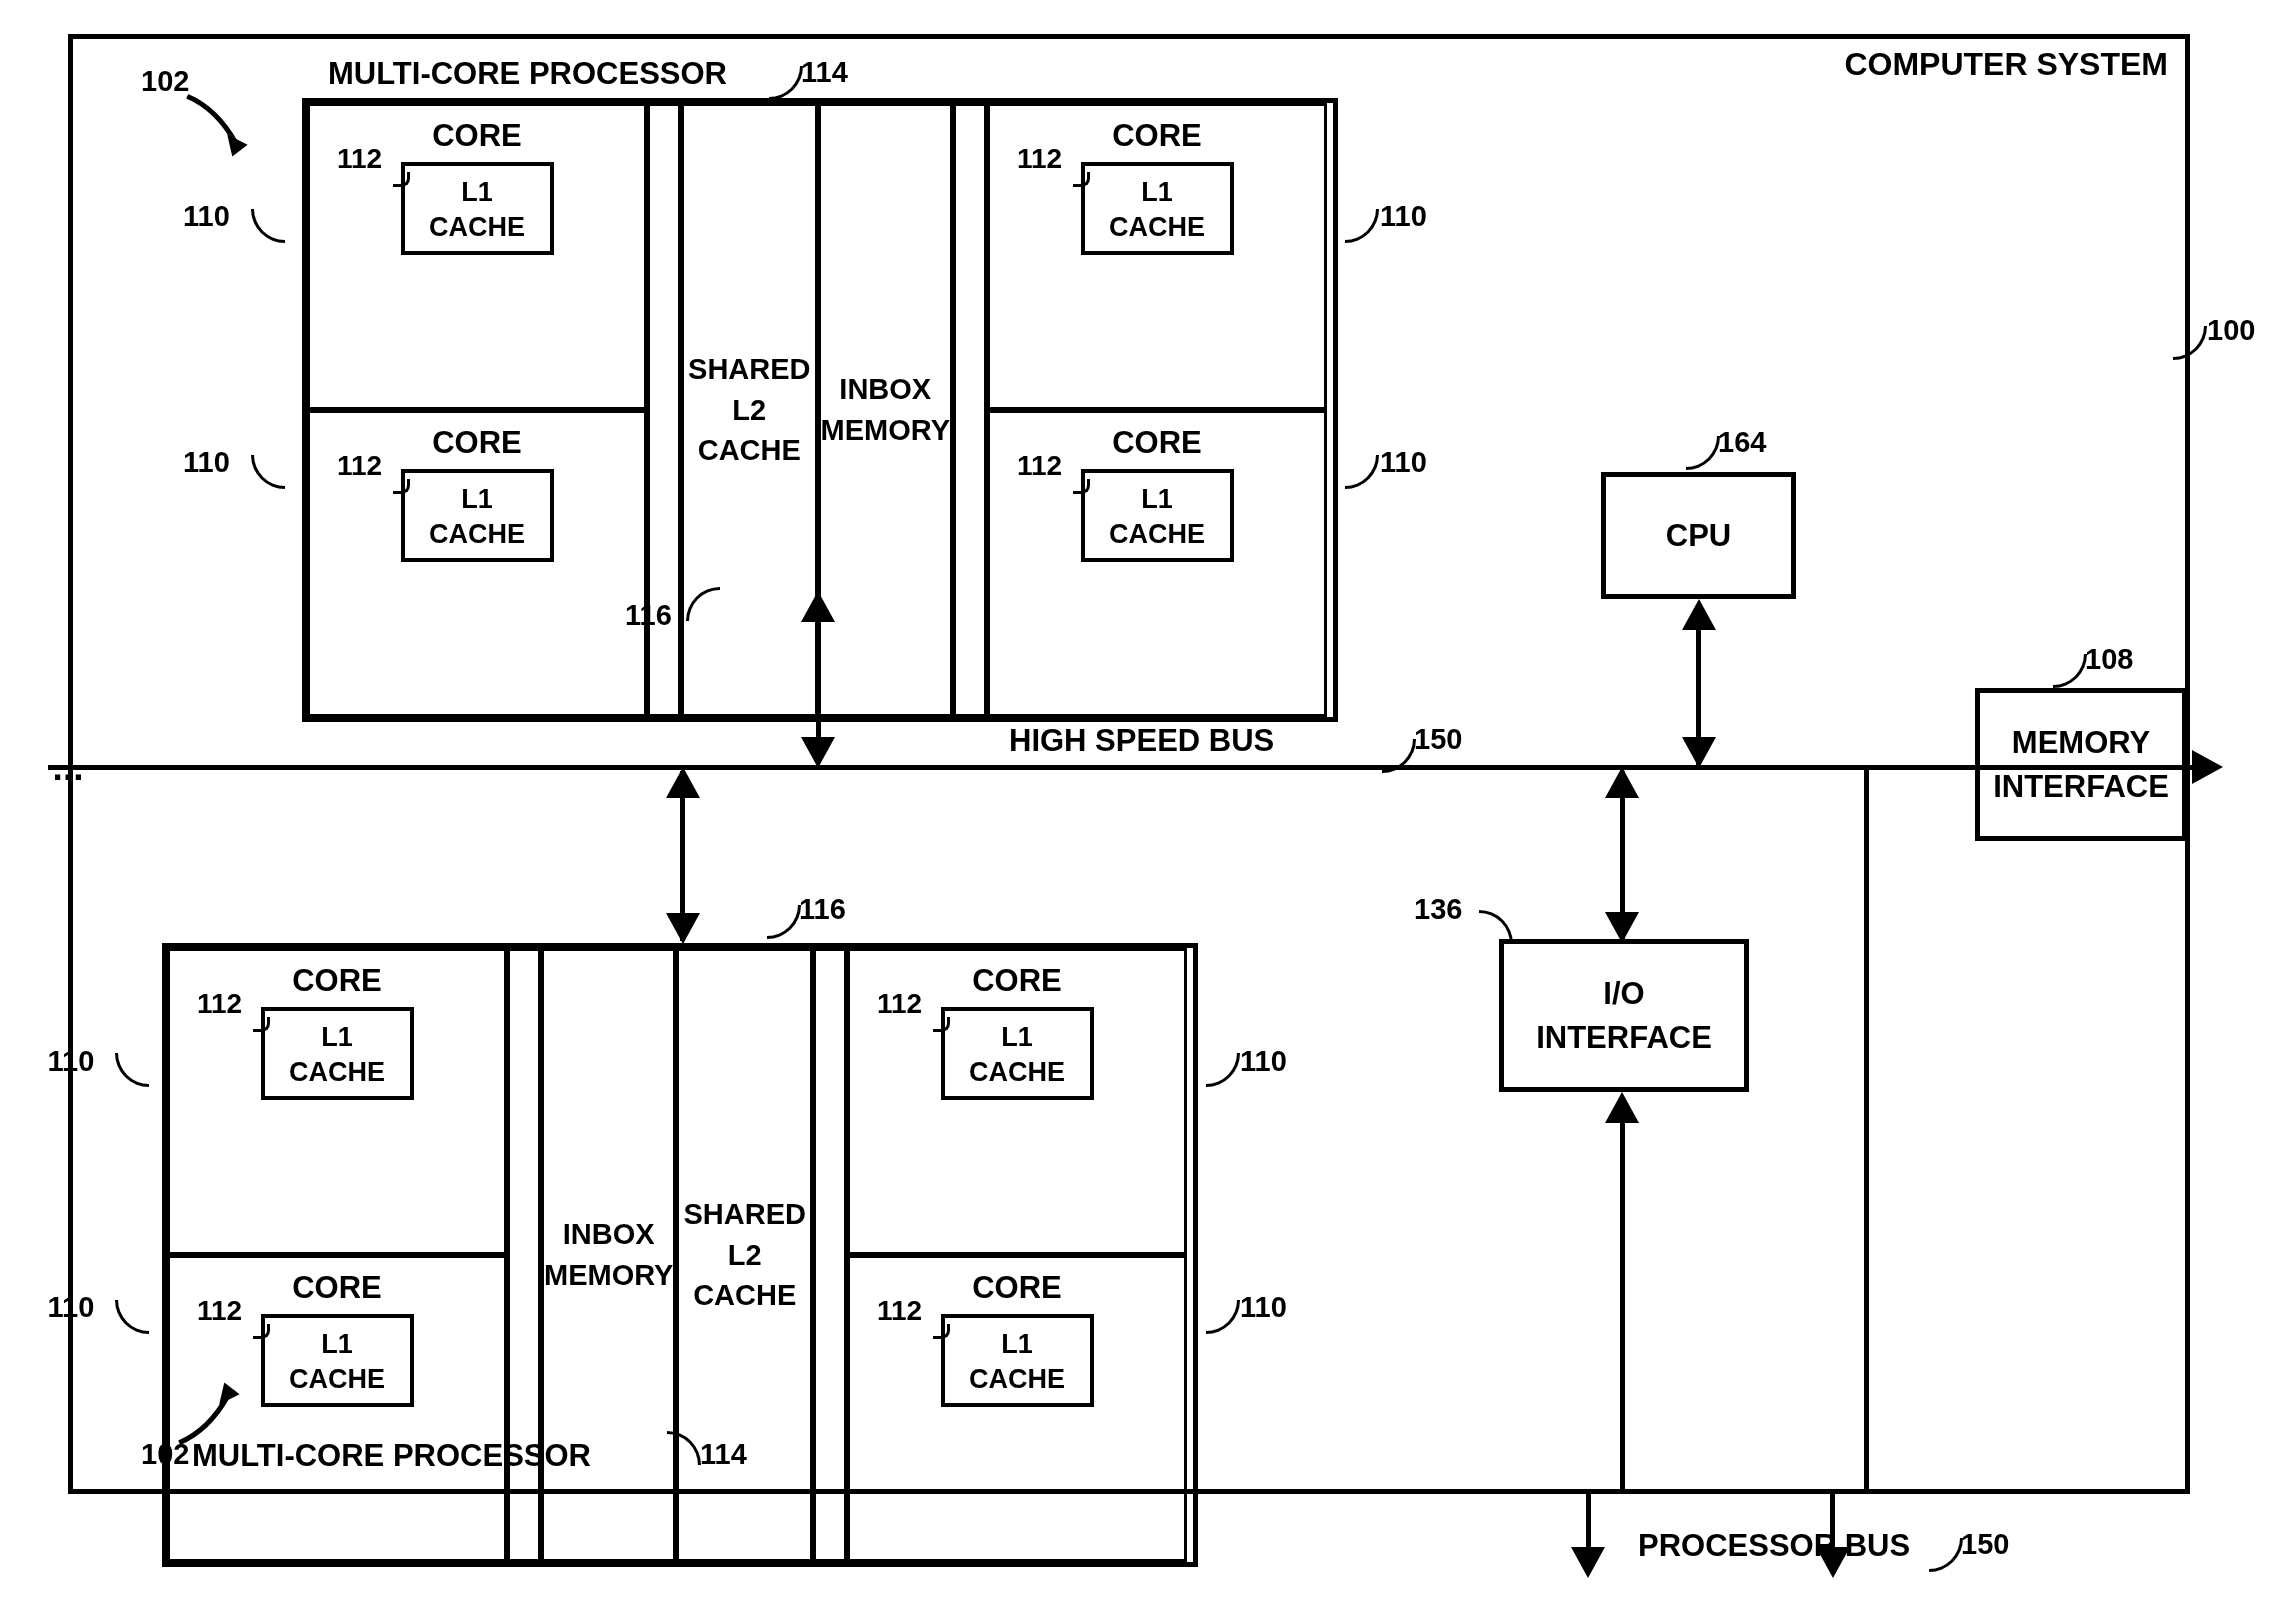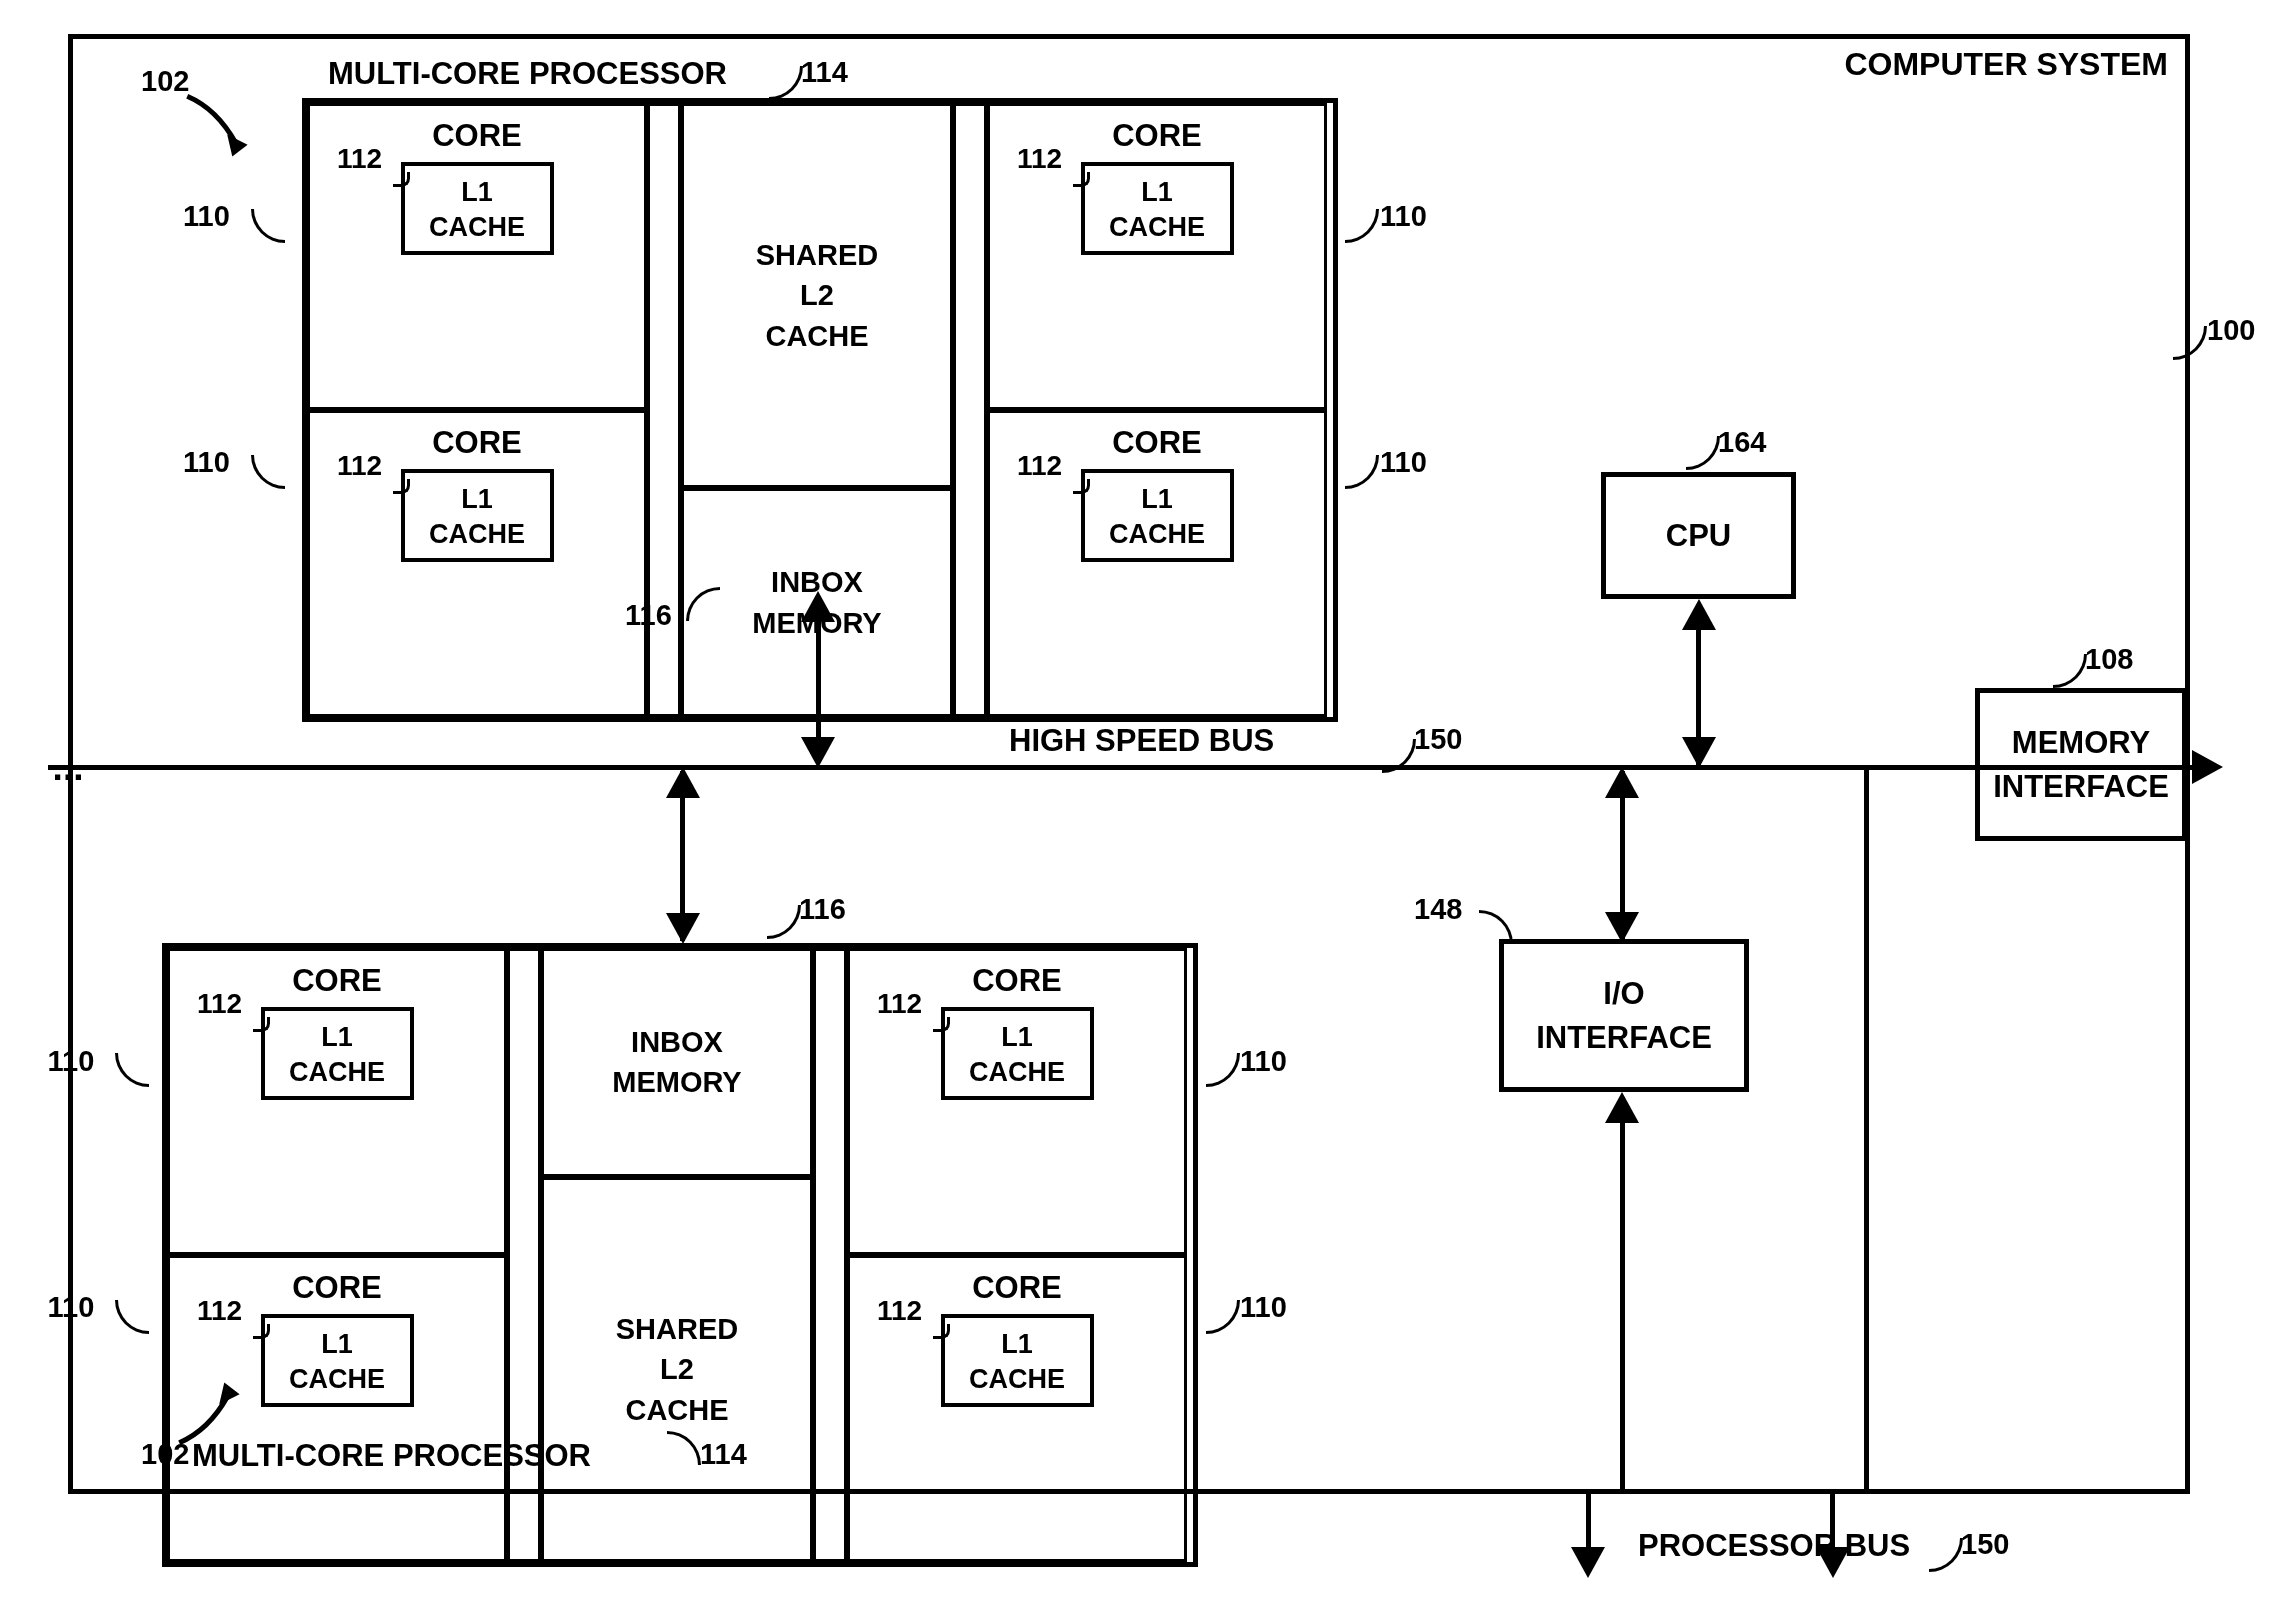--- a/index.html
+++ b/index.html
@@ -64,21 +64,21 @@
     margin: 8.5px auto 0;
     font-size: 27px;
     font-weight: bold;
     line-height: 1.3;
     padding-top: 8.5px;
   }
   .gap {
     border: 3.4px solid #000;
     grid-row: span 2;
   }
-  .mid-col { grid-row: span 2; display: flex; flex-direction: column; }
+  .mid-col { grid-row: span 2; display: flex; flex-direction: row; }
   .mid-top .l2box { flex: 1.7; }
   .mid-top .inboxbox { flex: 1; }
   .mid-bot .inboxbox { flex: 1; }
   .mid-bot .l2box { flex: 1.7; }
   .l2box, .inboxbox {
     border: 3.4px solid #000;
     display: flex;
     align-items: center;
     justify-content: center;
     font-size: 29px;
@@ -341,21 +341,21 @@
 
   <div class="refnum" style="left:1645px; top:387px;">164</div>
   <div class="curve curve-tl" style="left:1613px; top:397px;"></div>
 
   <div class="refnum" style="left:2012px; top:604px;">108</div>
   <div class="curve curve-tl" style="left:1980px; top:615px;"></div>
 
   <div class="refnum" style="left:1341px; top:684px;">150</div>
   <div class="curve curve-tl" style="left:1309px; top:700px;"></div>
 
-  <div class="refnum" style="left:1341px; top:854px;">148</div>
+  <div class="refnum" style="left:1341px; top:854px;">136</div>
   <div class="curve curve-bl" style="left:1406px; top:871px;"></div>
 
   <div class="refnum" style="left:726px; top:854px;">116</div>
   <div class="curve curve-tl" style="left:694px; top:866px;"></div>
 
   <div class="refnum" style="left:-25.5px; top:1006px;">110</div>
   <div class="curve curve-tr" style="left:42px; top:1014px;"></div>
   <div class="refnum" style="left:-25.5px; top:1252px;">110</div>
   <div class="curve curve-tr" style="left:42px; top:1261px;"></div>
 

